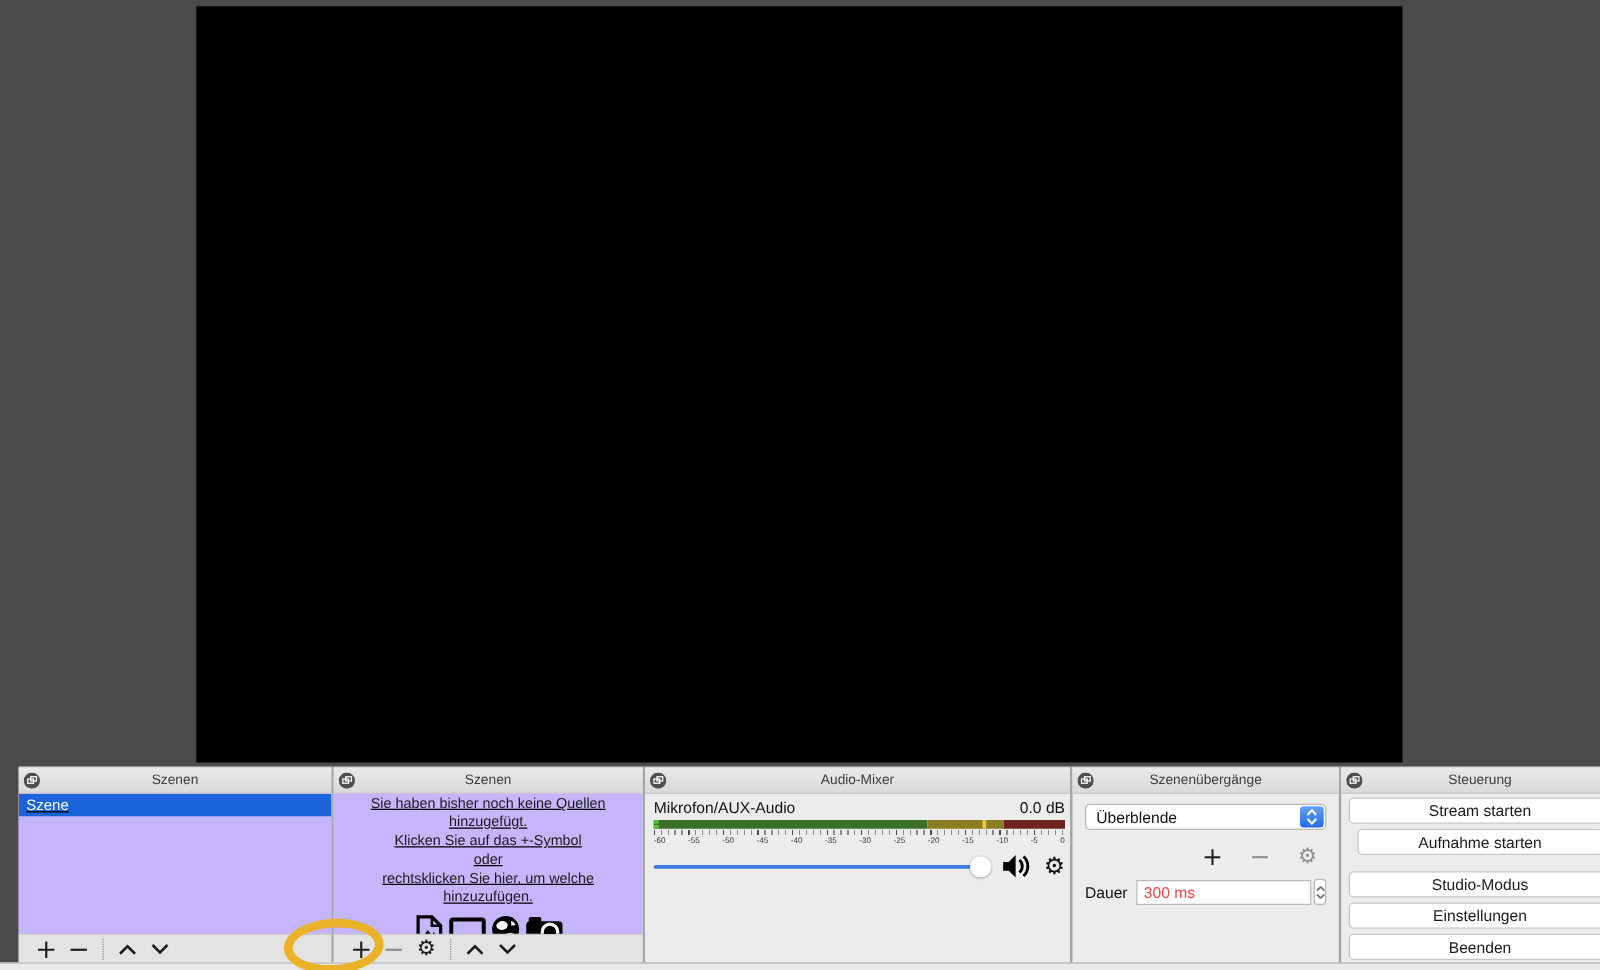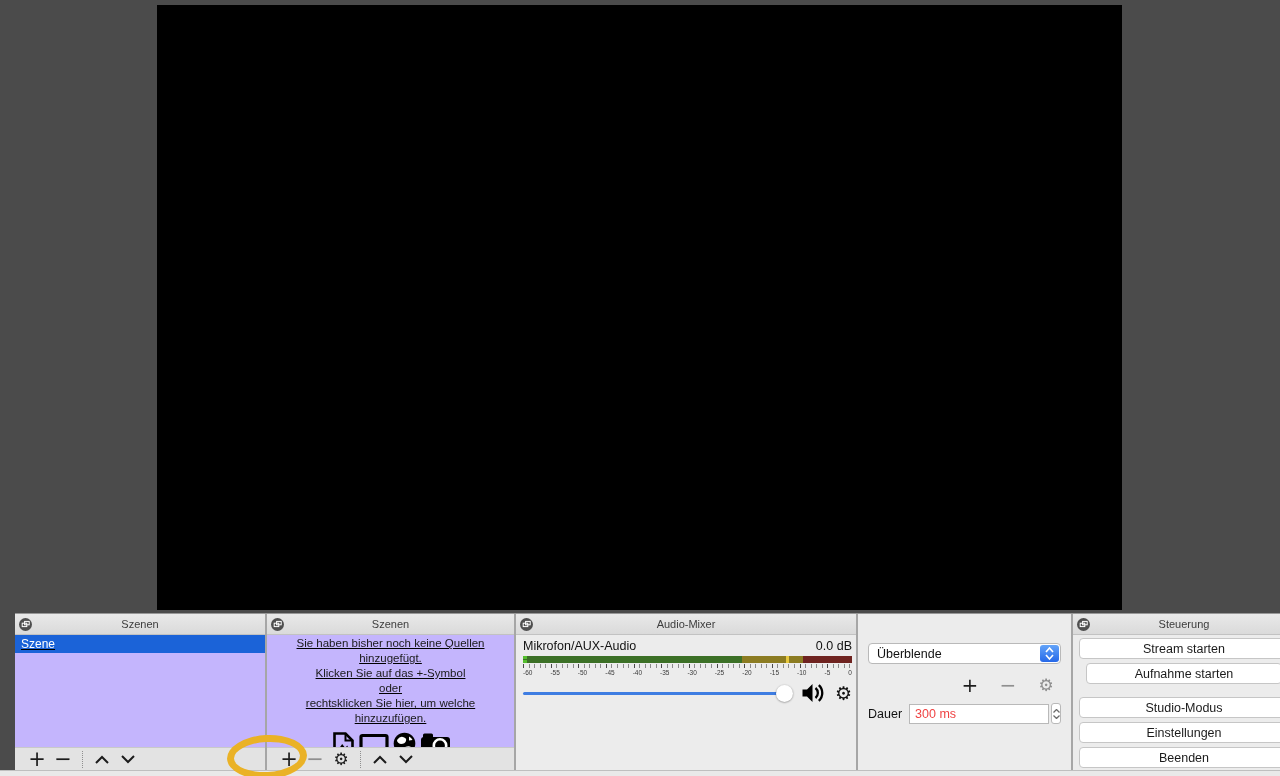--- a/index.html
+++ b/index.html
@@ -63,21 +63,21 @@
   .slider-row { display:flex; align-items:center; gap:9px; margin-top:7px; }
   .slider { position:relative; flex:1; height:18px; cursor:pointer; }
   .slider-track { position:absolute; left:0; right:0; top:7.5px; height:3.5px; border-radius:2px; background:#3e7de2; }
   .slider-knob { position:absolute; top:0.5px; left:94%; width:17px; height:17px; border-radius:50%;
     background:#fff; box-shadow:0 0.5px 2px rgba(0,0,0,.45); }
   .mix-gear { font-size:19px; line-height:19px; color:#111; cursor:pointer; font-family:"DejaVu Sans",sans-serif; }
 
   
   .trans-inner { padding:8px 10px 0 10px; }
   .combo { position:relative; height:21px; background:#fff; border:1px solid #b9b9b9; border-radius:4px;
-    font-size:12.5px; color:#111; display:flex; align-items:center; padding-left:8px; cursor:pointer;margin-top:21px; }
+    font-size:12.5px; color:#111; display:flex; align-items:center; padding-left:8px; cursor:pointer; }
   .combo-stepper { position:absolute; right:1px; top:1px; width:19px; height:17px; border-radius:3px;
     background:linear-gradient(#63a4f9,#2668e8); display:flex; flex-direction:column; align-items:center; justify-content:center; gap:1px; }
   .trans-tools { display:flex; justify-content:flex-end; align-items:center; gap:12px; margin-top:10px; padding-right:2px; }
   .trans-tools .glyph { font-size:20px; }
   .dauer-row { display:flex; align-items:center; margin-top:7px; font-size:12.5px; color:#111; }
   .dauer-input { margin-left:7px; width:140px; height:20px; background:#fff; border:1px solid #b9b9b9;
     font-size:12.5px; color:#ef4444; padding-left:5px; font-family:inherit; }
   .num-stepper { margin-left:2px; width:13px; height:21px; background:#fff; border:1px solid #b9b9b9; border-radius:3px;
     display:flex; flex-direction:column; align-items:center; justify-content:center; gap:2px; cursor:pointer; }
 
@@ -265,20 +265,30 @@
                 <path d="M14.5 5 a6.5 6.5 0 0 1 0 10" stroke="#000" stroke-width="2.3" fill="none"></path>
                 <path d="M17.8 2.2 a10.5 10.5 0 0 1 0 15.6" stroke="#000" stroke-width="2.3" fill="none"></path>
               </svg>
             <span class="mix-gear">⚙</span>
           </div>
         </div>
       </div>
     </div>
 
     <div class="panel p-trans">
+      <div class="panel-header">
+        <span class="float-btn">
+          <svg width="13" height="13" viewBox="0 0 13 13">
+              <circle cx="6.5" cy="6.5" r="6.5" fill="#4f4f4f"></circle>
+              <rect x="3.2" y="5.2" width="4.6" height="3.4" fill="none" stroke="#fff" stroke-width="1"></rect>
+              <rect x="5.6" y="3.4" width="4.6" height="3.4" fill="none" stroke="#fff" stroke-width="1"></rect>
+            </svg>
+        </span>
+        <span class="panel-title">Szenenübergänge</span>
+      </div>
       <div class="panel-body">
         <div class="trans-inner">
           <div class="combo">
             <span>Überblende</span>
             <span class="combo-stepper">
               <svg width="9" height="6" viewBox="0 0 9 6">
                   <polyline points="1,5 4.5,1 8,5" fill="none" stroke="#fff" stroke-width="1.6"></polyline>
                 </svg>
               <svg width="9" height="6" viewBox="0 0 9 6">
                   <polyline points="1,1 4.5,5 8,1" fill="none" stroke="#fff" stroke-width="1.6"></polyline>

